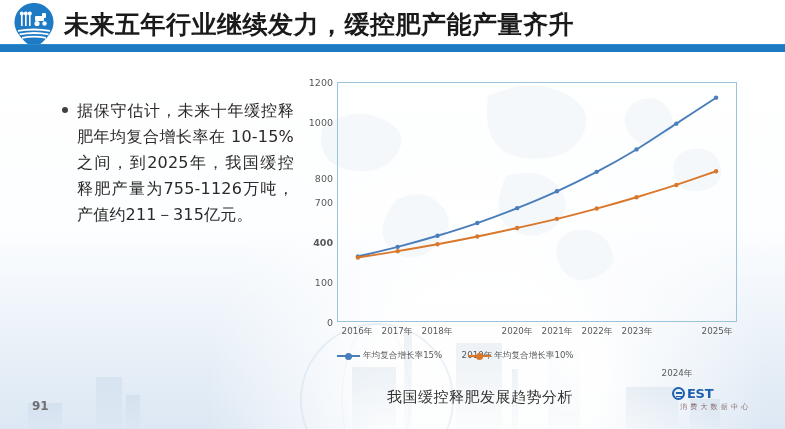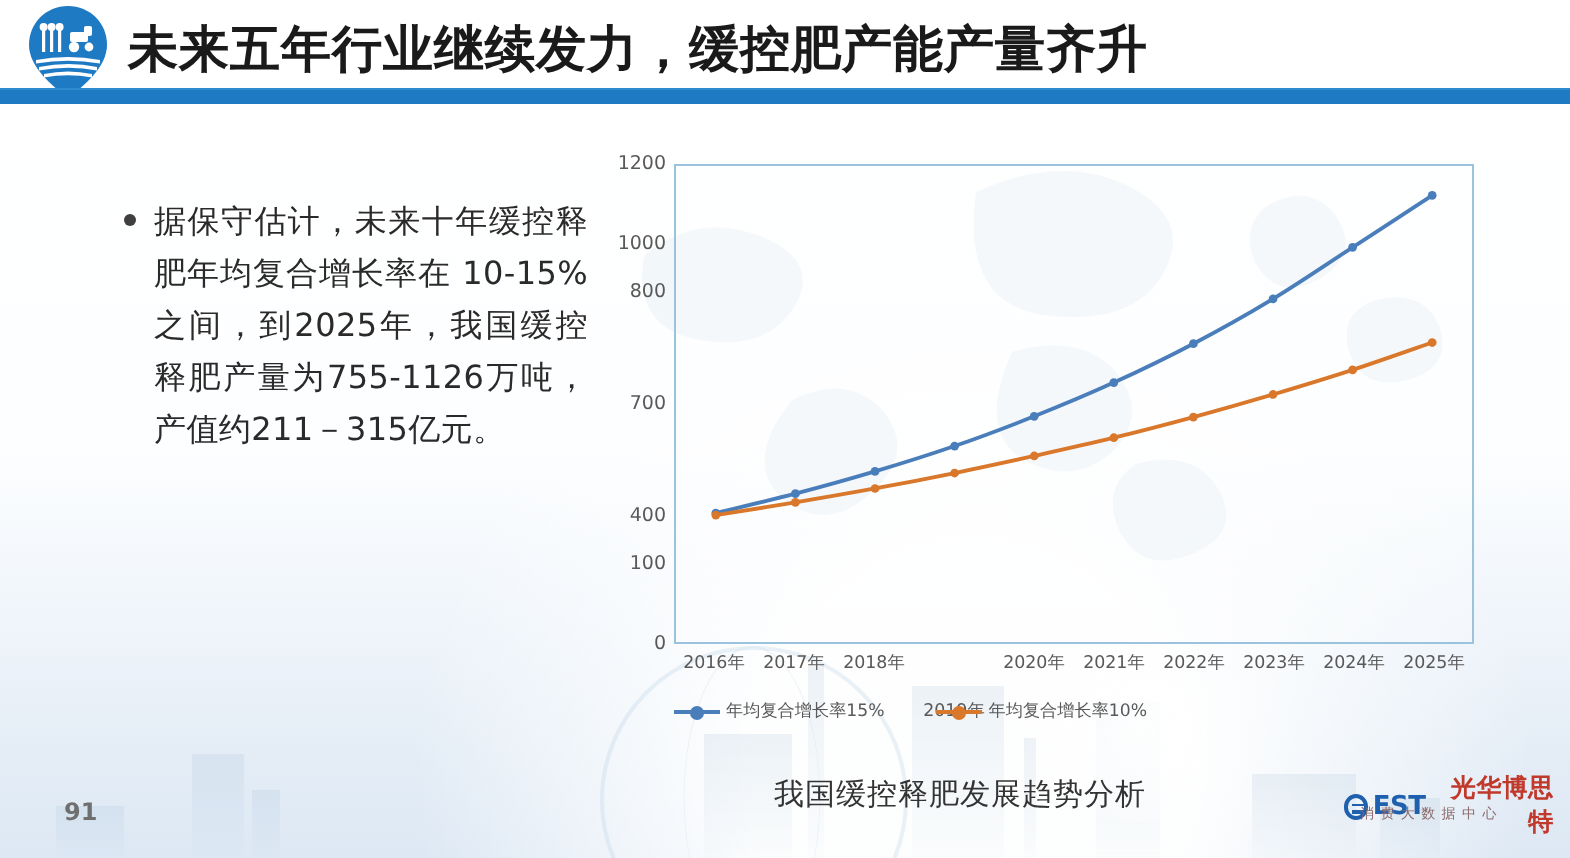--- a/index.html
+++ b/index.html
@@ -143,23 +143,23 @@
 
   <div class="bullet">
     <span class="dot"></span>
     <span class="btext">据保守估计，未来十年缓控释肥年均复合增长率在 10-15% 之间，到2025年，我国缓控释肥产量为755-1126万吨，产值约211－315亿元。</span>
   </div>
 
   <div class="chart">
     <div class="ylabels">
         <div class="ylab" style="top: 260px;">0</div>
         <div class="ylab" style="top: 220px;">100</div>
-        <div class="ylab" style="top: 196px;">400</div>
+        <div class="ylab" style="top: 180px; font-weight: bold;">400</div>
         <div class="ylab" style="top: 140px;">700</div>
-        <div class="ylab" style="top: 84px;">800</div>
+        <div class="ylab" style="top: 116px;">800</div>
         <div class="ylab" style="top: 60px;">1000</div>
         <div class="ylab" style="top: 20px;">1200</div>
       </div>
     <div class="plotbox">
       <svg id="plot-svg" viewBox="0 0 400 240" preserveAspectRatio="none" style="position:absolute;left:0;top:0;width:100%;height:100%;">
           <path d="M20.00,175.00 C26.67,173.37 46.67,168.70 60.00,165.20 C73.33,161.70 86.67,158.00 100.00,154.00 C113.33,150.00 126.67,145.83 140.00,141.20 C153.33,136.57 166.67,131.53 180.00,126.20 C193.33,120.87 206.67,115.30 220.00,109.20 C233.33,103.10 246.67,96.63 260.00,89.60 C273.33,82.57 286.67,75.10 300.00,67.00 C313.33,58.90 326.67,49.70 340.00,41.00 C353.33,32.30 373.33,19.17 380.00,14.80" fill="none" stroke="#4a7ebb" stroke-width="1.9" vector-effect="non-scaling-stroke"></path>
           <ellipse cx="20" cy="175" rx="2.2" ry="2.2" fill="#4a7ebb"></ellipse>
           <ellipse cx="60" cy="165.2" rx="2.2" ry="2.2" fill="#4a7ebb"></ellipse>
           <ellipse cx="100" cy="154" rx="2.2" ry="2.2" fill="#4a7ebb"></ellipse>
           <ellipse cx="140" cy="141.2" rx="2.2" ry="2.2" fill="#4a7ebb"></ellipse>
@@ -184,21 +184,21 @@
     </div>
     <div class="xlabels">
         <div class="xlab" style="left: 20px;">2016年</div>
         <div class="xlab" style="left: 60px;">2017年</div>
         <div class="xlab" style="left: 100px;">2018年</div>
         <div class="xlab" style="left: 140px; margin-top: 24px;">2019年</div>
         <div class="xlab" style="left: 180px;">2020年</div>
         <div class="xlab" style="left: 220px;">2021年</div>
         <div class="xlab" style="left: 260px;">2022年</div>
         <div class="xlab" style="left: 300px;">2023年</div>
-        <div class="xlab" style="left: 340px;">2024年</div>
+        <div class="xlab" style="left: 340px; margin-top: 42px;">2024年</div>
         <div class="xlab" style="left: 380px;">2025年</div>
       </div>
     <div class="legend">
         <div class="lgi">
           <span class="lgm">
             <i style="background: rgb(74, 126, 187);"></i>
             <b style="background: rgb(74, 126, 187);"></b>
           </span>
           <span class="lgt">年均复合增长率15%</span>
         </div>
@@ -212,18 +212,17 @@
       </div>
   </div>
 
   <div class="caption">我国缓控释肥发展趋势分析</div>
   <div class="pageno">91</div>
 
   <div class="logo">
     <div class="lgrow">
       <span class="bmark"></span>
       <span class="best">EST</span>
-      <span class="cn">光华博思特</span>
     </div>
     <div class="sub">消费大数据中心</div>
   </div>
 
 </div>
 
 </body></html>

